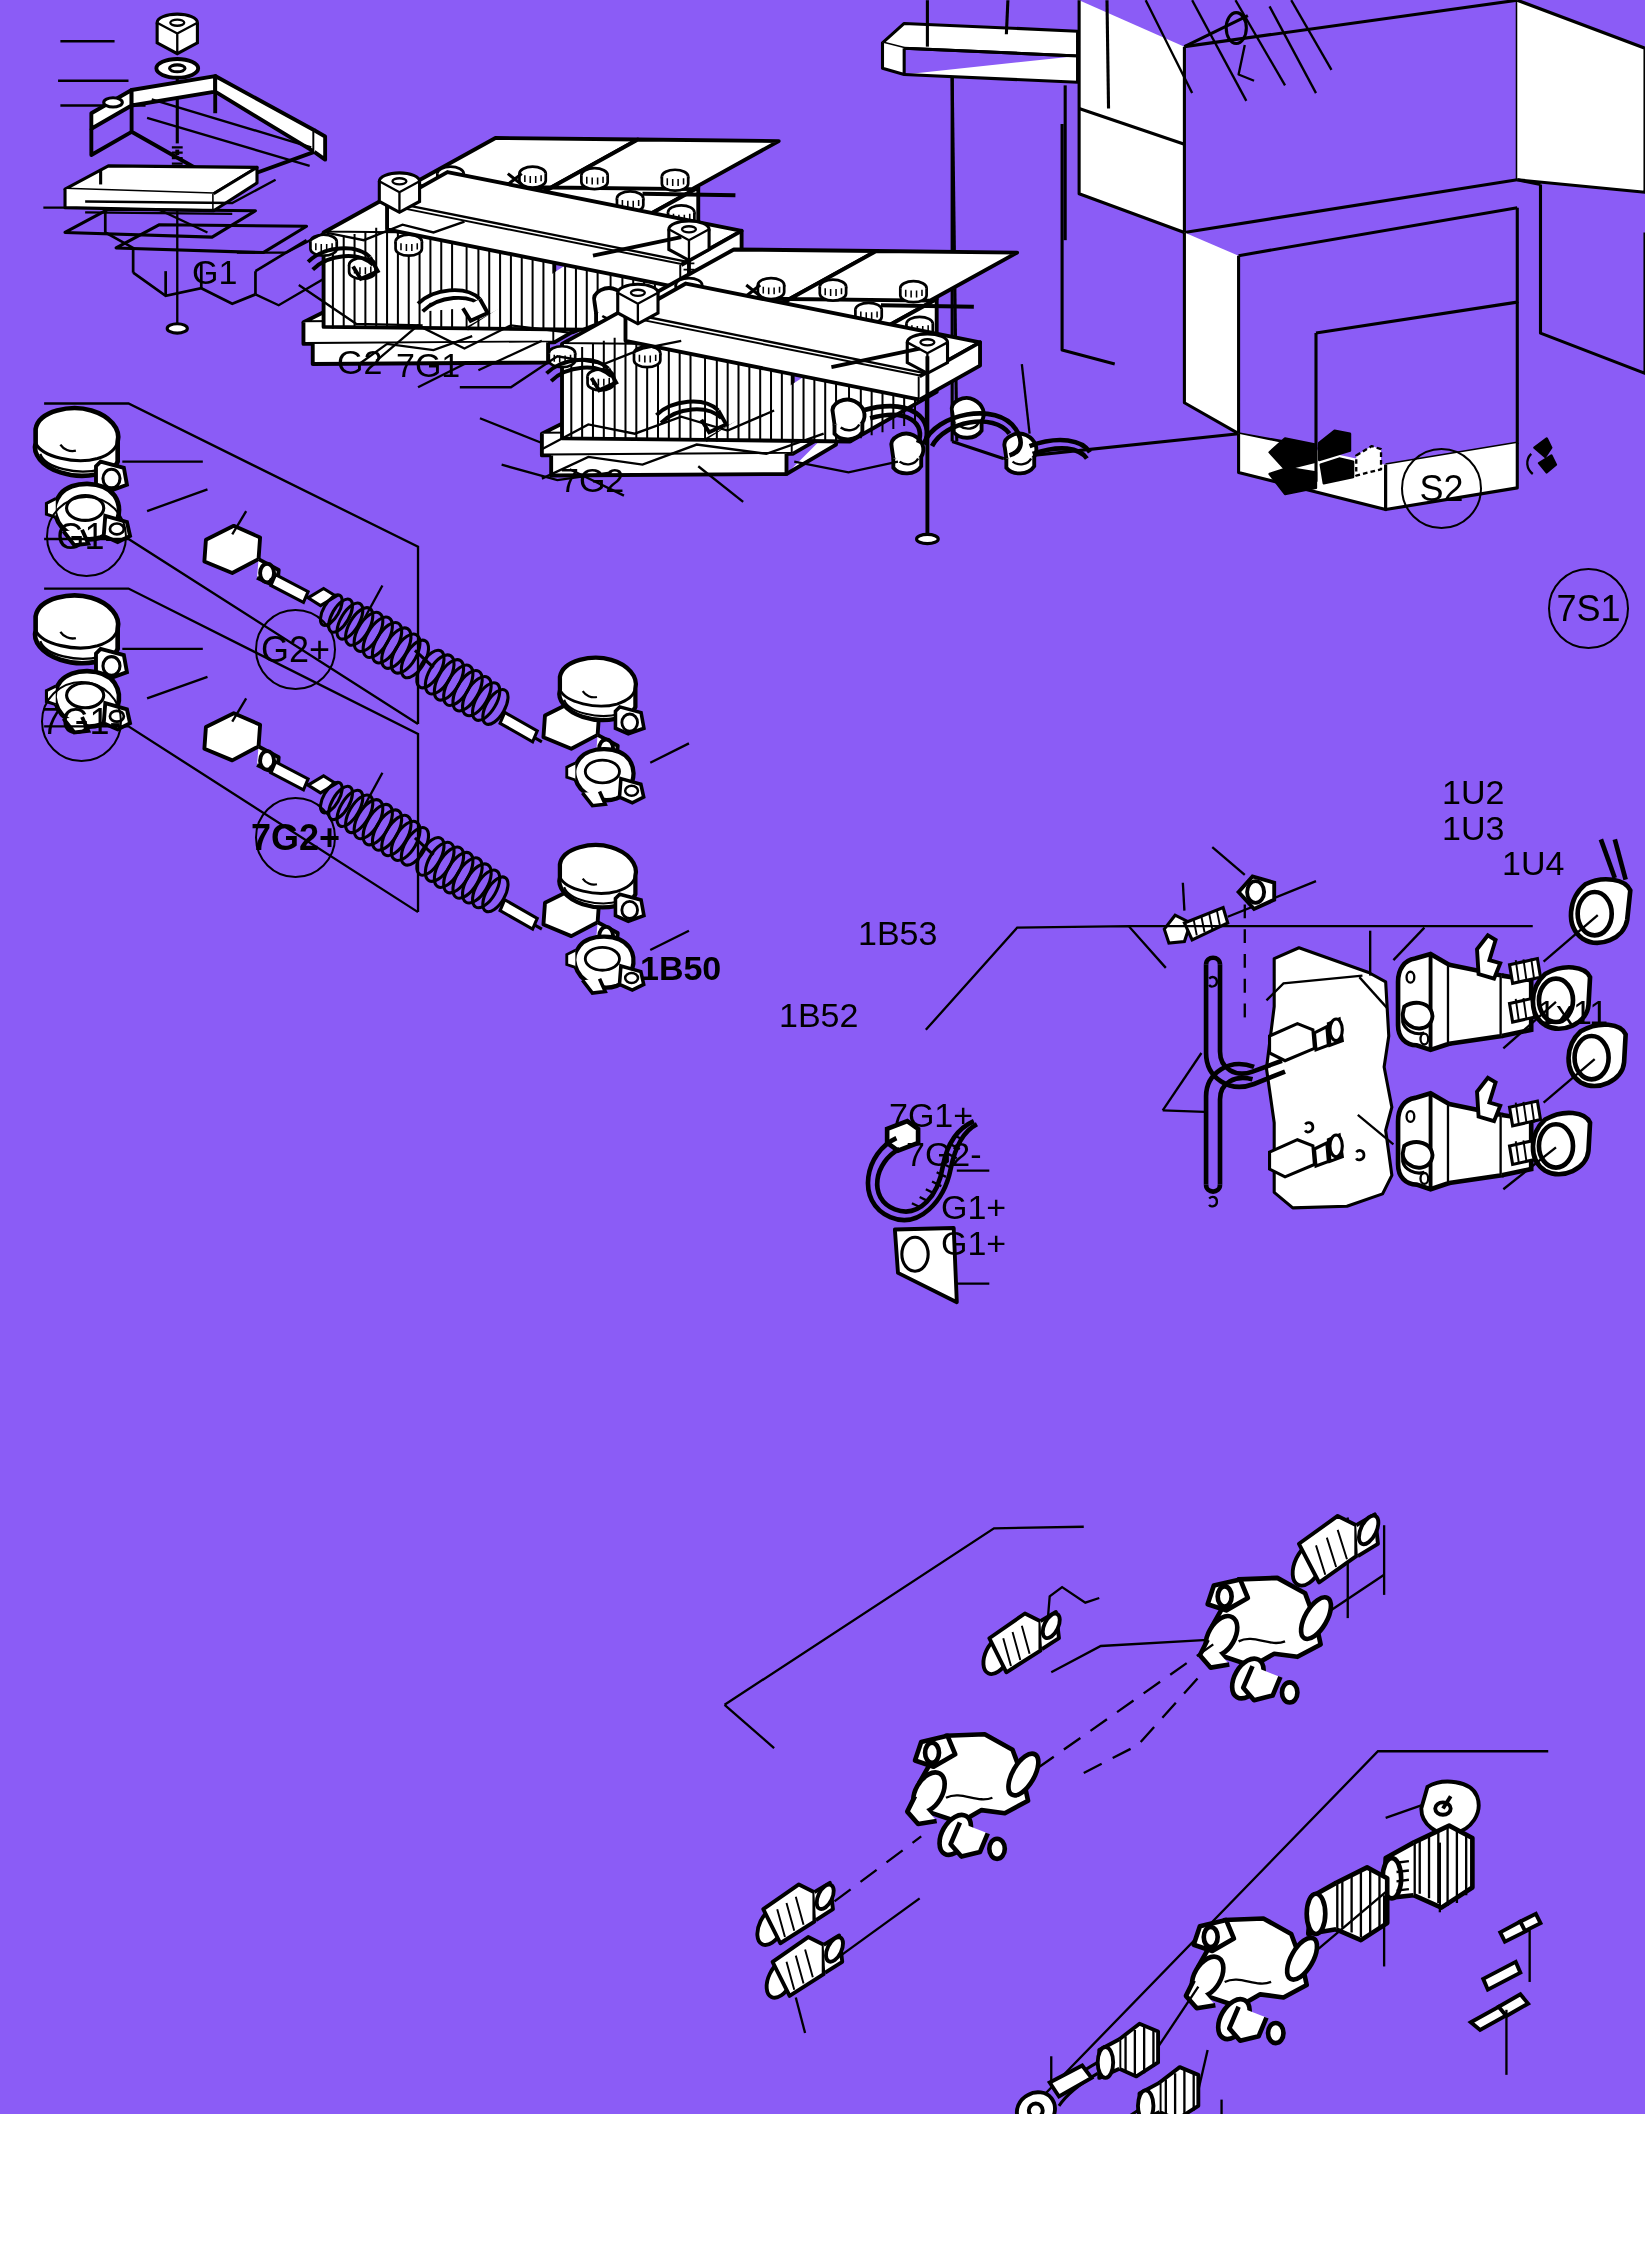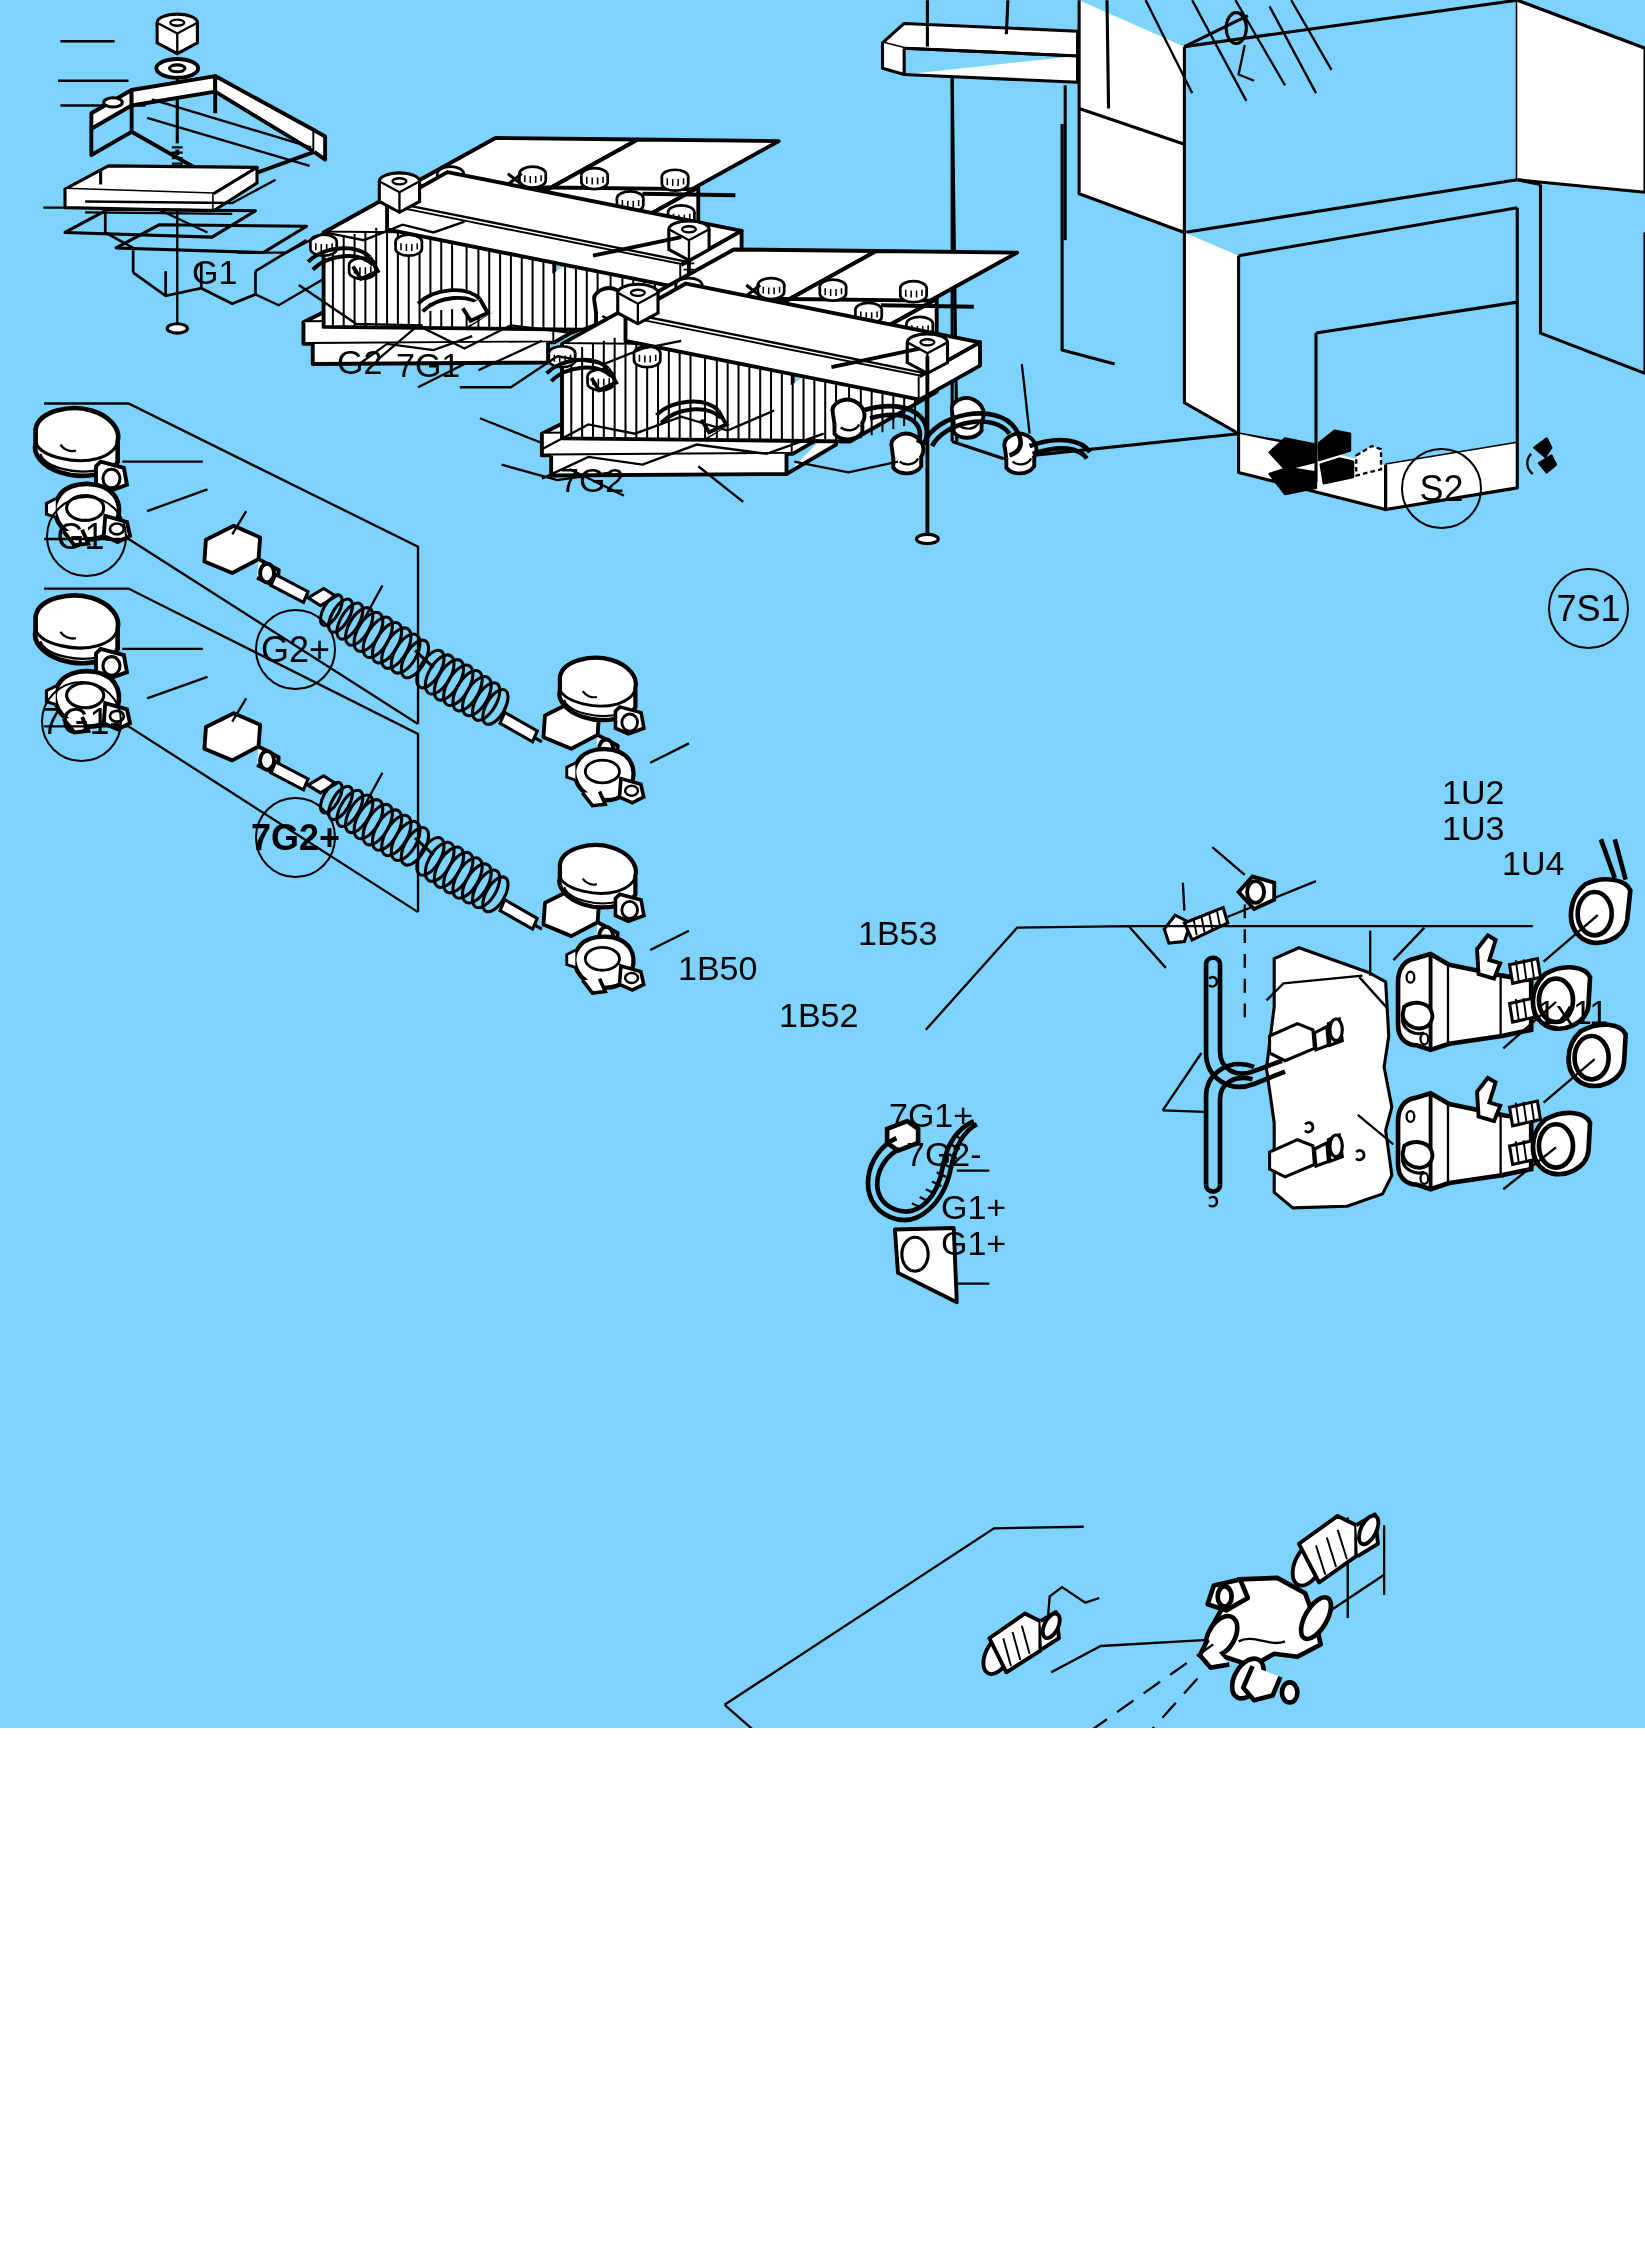--- a/index.html
+++ b/index.html
@@ -4,22 +4,22 @@
 <title>Battery &amp; Cable Assembly Exploded View</title>
 <style>
   html,body{margin:0;padding:0;background:#ffffff;}
   body{
     font-family:"Liberation Sans", sans-serif;
     color:#000;
   }
   #sheet{
     position:relative;
     width:1645px;
-    height:1728px;
-    background:#7dd3fc;
+    height:2114px;
+    background:#8b5cf6;
     overflow:hidden;
   }
   #art{
     position:absolute;
     left:0; top:0;
     width:1645px;
     height:2250px;
   }
   .lbl{
     position:absolute;
@@ -963,21 +963,21 @@
   <div class="lbl circled" style="left:46px;top:496px;">G1-</div>
   <div class="lbl circled" style="left:255px;top:609px;">G2+</div>
   <div class="lbl circled" style="left:41px;top:681px;">7G1-</div>
   <div class="lbl circled" style="left:255px;top:797px;font-weight:bold;">7G2+</div>
   <div class="lbl circled" style="left:1401px;top:448px;">S2</div>
   <div class="lbl circled" style="left:1548px;top:568px;">7S1</div>
   <div class="lbl" style="left:1442px;top:775px;">1U2</div>
   <div class="lbl" style="left:1442px;top:811px;">1U3</div>
   <div class="lbl" style="left:1502px;top:846px;">1U4</div>
   <div class="lbl" style="left:858px;top:916px;">1B53</div>
-  <div class="lbl" style="left:678px;top:951px;">1B50</div>
+  <div class="lbl" style="left:640px;top:951px;font-weight:bold;">1B50</div>
   <div class="lbl" style="left:779px;top:998px;">1B52</div>
   <div class="lbl" style="left:1537px;top:995px;">1x11</div>
   <div class="lbl" style="left:889px;top:1098px;">7G1+</div>
   <div class="lbl" style="left:906px;top:1137px;">7G2-</div>
   <div class="lbl" style="left:941px;top:1190px;">G1+</div>
   <div class="lbl" style="left:941px;top:1226px;">G1+</div>
 
 </div>
 
 

